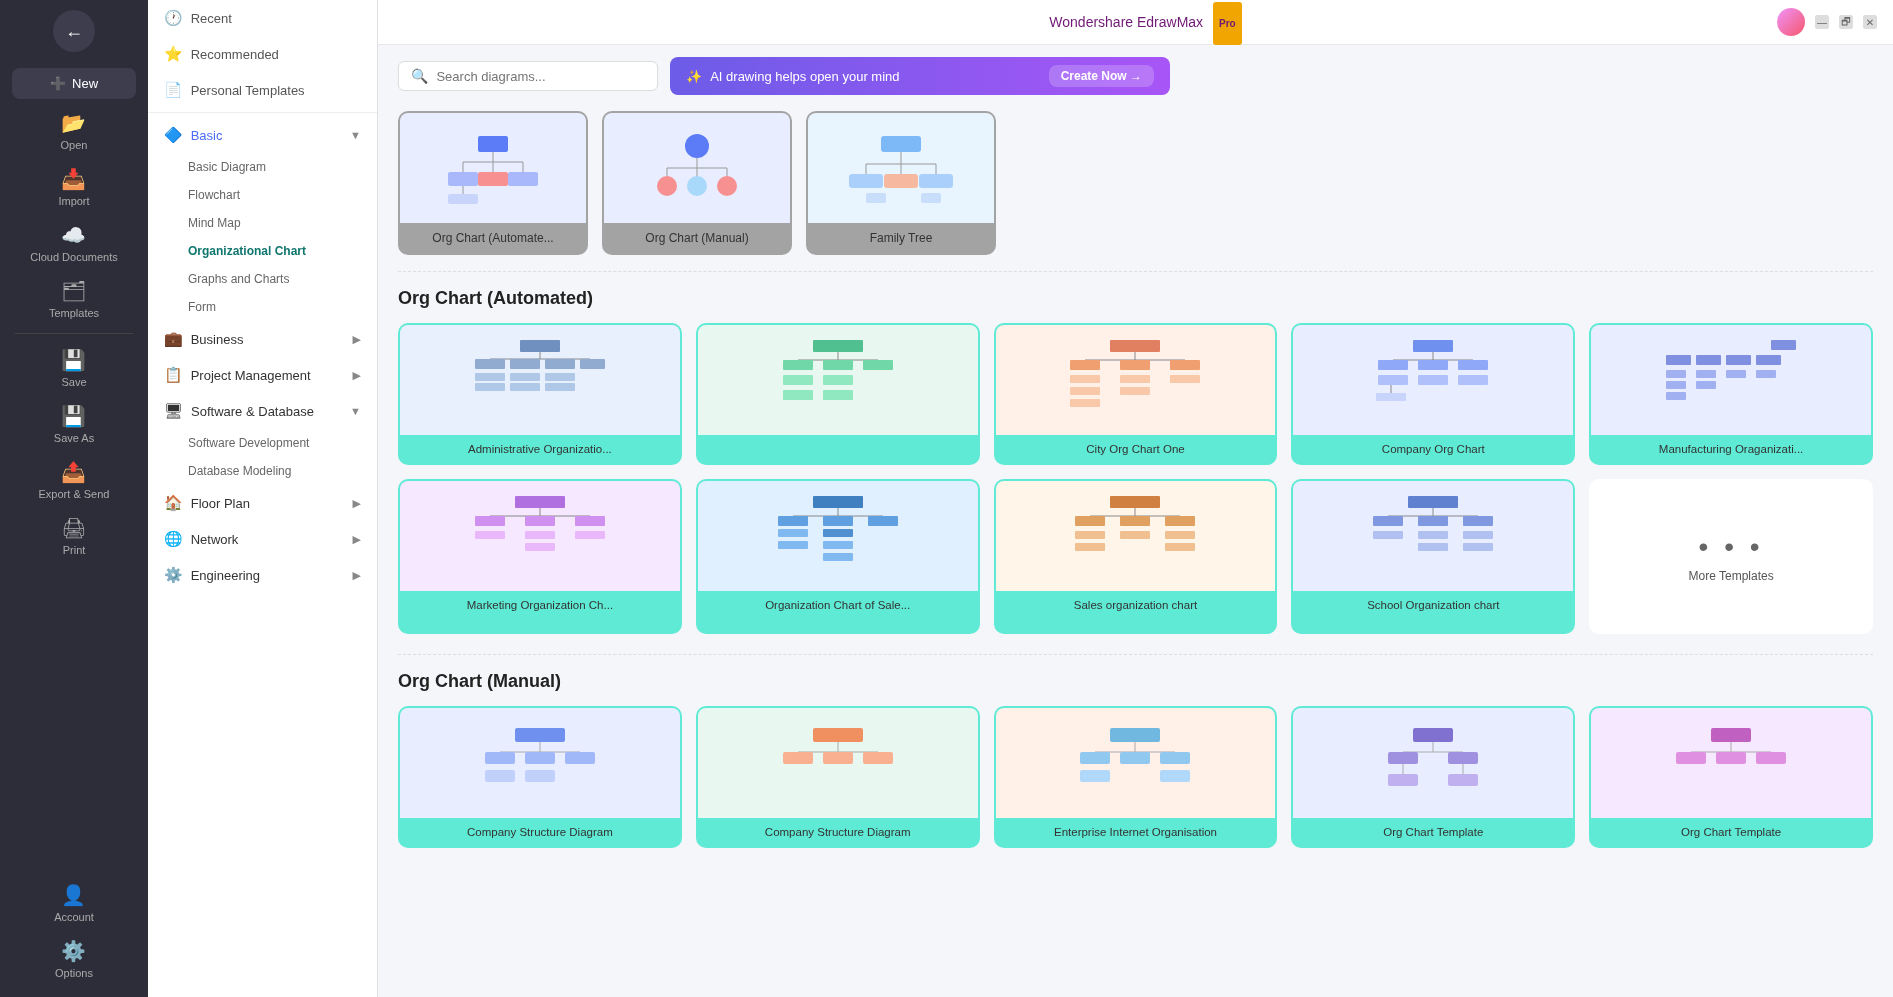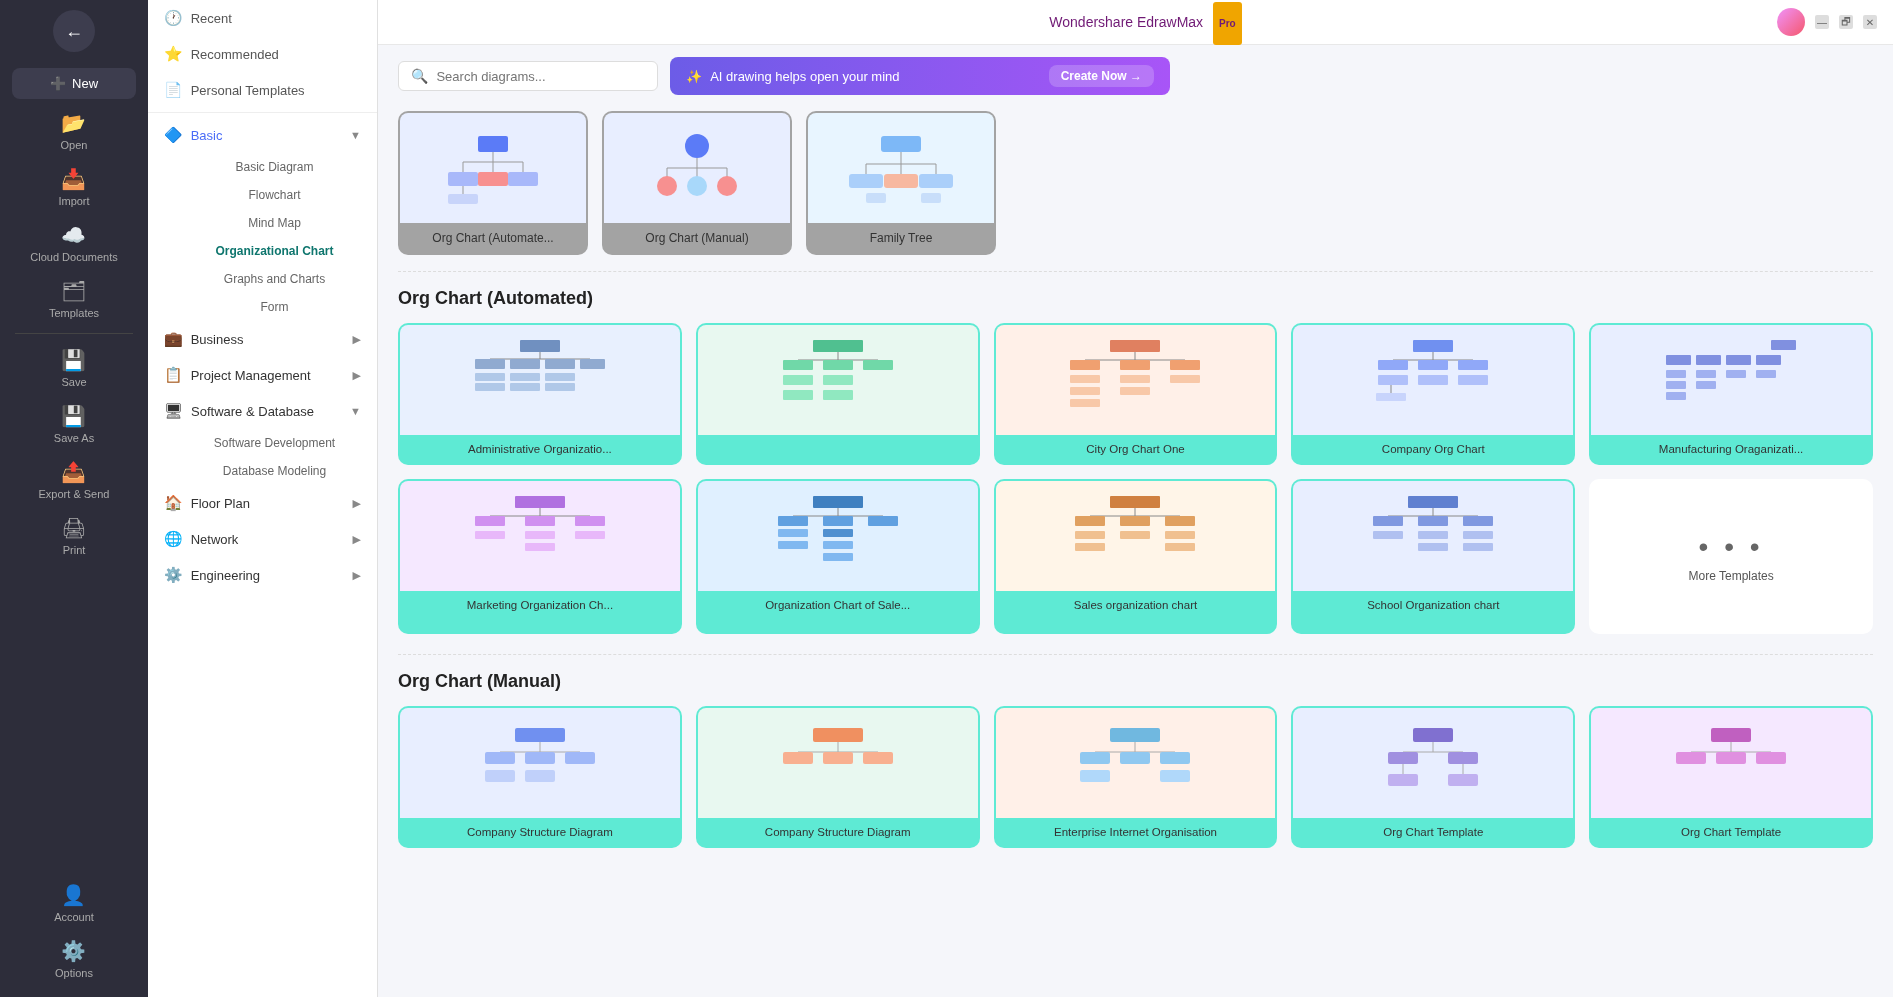--- a/index.html
+++ b/index.html
@@ -54,21 +54,21 @@
     }
     .right-sidebar .section-item .icon { font-size: 15px; color: #888; }
     .right-sidebar .category-header {
       display: flex; align-items: center; padding: 9px 16px;
       cursor: pointer; color: #333; gap: 8px; font-size: 13px; font-weight: 500;
     }
     .right-sidebar .category-header .icon { font-size: 15px; }
     .right-sidebar .category-header .arrow { margin-left: auto; font-size: 11px; color: #888; }
     .right-sidebar .category-header.active { color: #4a6cf7; }
     .right-sidebar .sub-item {
-      padding: 7px 16px 7px 40px; cursor: pointer; color: #666; font-size: 12px; text-align: center;
+      padding: 7px 16px 7px 40px; cursor: pointer; color: #666; font-size: 12px;
     }
     .right-sidebar .sub-item.active { color: #0f766e; font-weight: 600; }
     .right-sidebar .divider { height: 1px; background: #eee; margin: 4px 0; }
 
     
     .main-content {
       flex: 1;
       display: flex;
       flex-direction: column;
       overflow: hidden;

